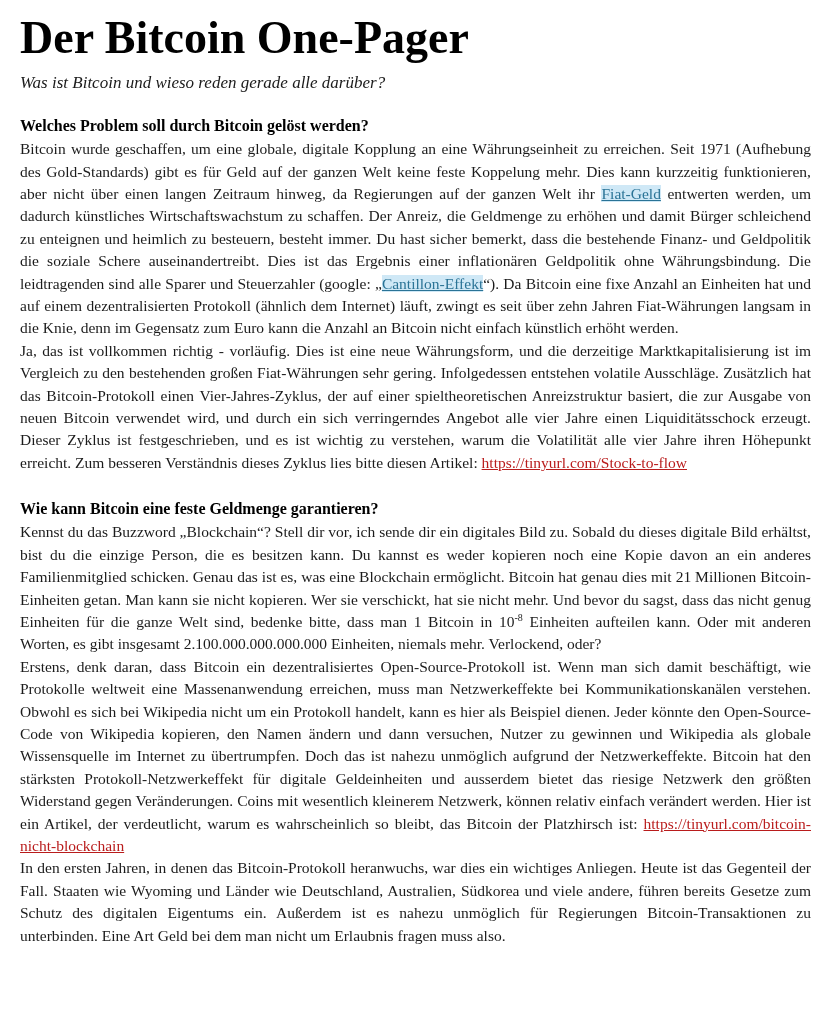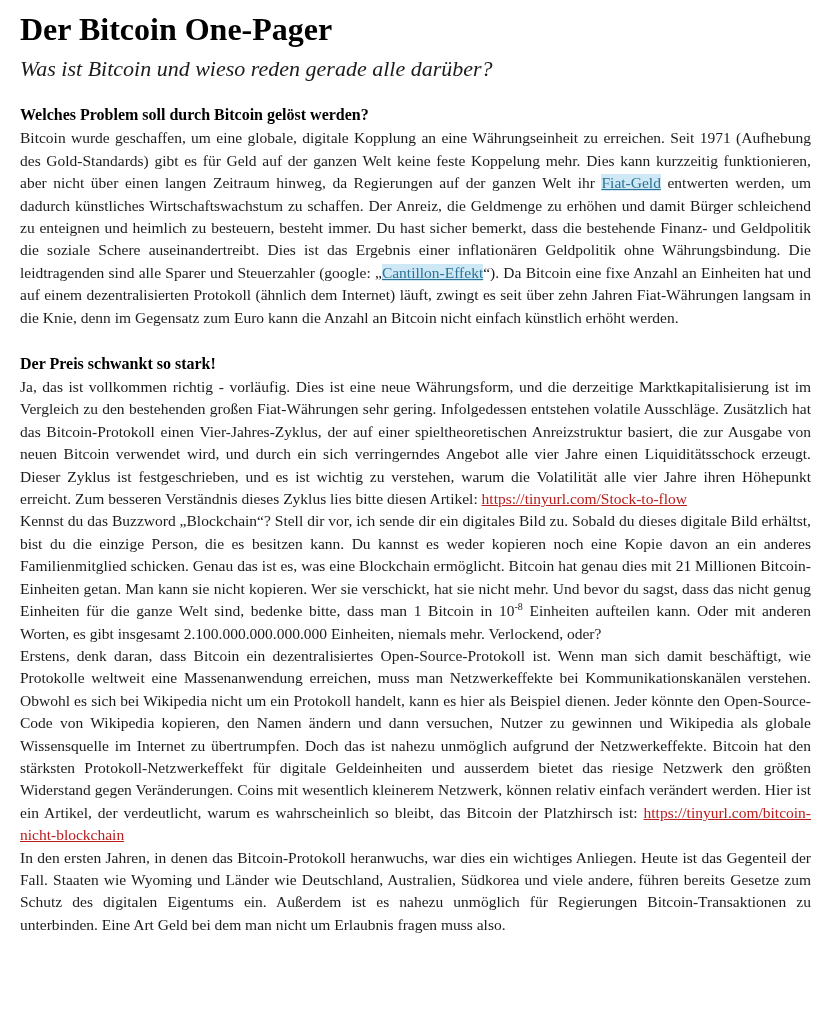--- a/index.html
+++ b/index.html
@@ -12,28 +12,28 @@
     font-family: "Liberation Serif", "DejaVu Serif", serif;
     color: #1b1b1b;
   }
   main {
     padding: 10px 20px 8px 20px;
     box-sizing: border-box;
     width: 831px;
   }
   h1 {
     margin: 0 0 8px 0;
-    font-size: 32px;
+    font-size: 46px;
     line-height: 1.2;
     font-weight: 700;
     color: #000000;
   }
   .subtitle {
     margin: 0 0 24px 0;
-    font-size: 22px;
+    font-size: 17px;
     font-style: italic;
     color: #1b1b1b;
   }
   section { margin: 0; }
   h2 {
     margin: 26px 0 3px 0;
     font-size: 16px;
     font-weight: 700;
     color: #000000;
   }
@@ -67,24 +67,24 @@
 
 <main>
   <h1>Der Bitcoin One-Pager</h1>
   <p class="subtitle">Was ist Bitcoin und wieso reden gerade alle darüber?</p>
   <div id="sections">
       <section>
         <h2>Welches Problem soll durch Bitcoin gelöst werden?</h2>
         <p class="body"><span>Bitcoin wurde geschaffen, um eine globale, digitale Kopplung an eine Währungseinheit zu erreichen. Seit 1971 (Aufhebung des Gold-Standards) gibt es für Geld auf der ganzen Welt keine feste Koppelung mehr. Dies kann kurzzeitig funktionieren, aber nicht über einen langen Zeitraum hinweg, da Regierungen auf der ganzen Welt ihr </span><a class="link-highlight" href="#">Fiat-Geld</a><span> entwerten werden, um dadurch künstliches Wirtschaftswachstum zu schaffen. Der Anreiz, die Geldmenge zu erhöhen und damit Bürger schleichend zu enteignen und heimlich zu besteuern, besteht immer. Du hast sicher bemerkt, dass die bestehende Finanz- und Geldpolitik die soziale Schere auseinandertreibt. Dies ist das Ergebnis einer inflationären Geldpolitik ohne Währungsbindung. Die leidtragenden sind alle Sparer und Steuerzahler (google: „</span><a class="link-highlight" href="#">Cantillon-Effekt</a><span>“). Da Bitcoin eine fixe Anzahl an Einheiten hat und auf einem dezentralisierten Protokoll (ähnlich dem Internet) läuft, zwingt es seit über zehn Jahren Fiat-Währungen langsam in die Knie, denn im Gegensatz zum Euro kann die Anzahl an Bitcoin nicht einfach künstlich erhöht werden.</span></p>
       </section>
       <section>
-        <h2>Der Preis schwankt so stark!</h2>
         <p class="body"><span>Ja, das ist vollkommen richtig - vorläufig. Dies ist eine neue Währungsform, und die derzeitige Marktkapitalisierung ist im Vergleich zu den bestehenden großen Fiat-Währungen sehr gering. Infolgedessen entstehen volatile Ausschläge. Zusätzlich hat das Bitcoin-Protokoll einen Vier-Jahres-Zyklus, der auf einer spieltheoretischen Anreizstruktur basiert, die zur Ausgabe von neuen Bitcoin verwendet wird, und durch ein sich verringerndes Angebot alle vier Jahre einen Liquiditätsschock erzeugt. Dieser Zyklus ist festgeschrieben, und es ist wichtig zu verstehen, warum die Volatilität alle vier Jahre ihren Höhepunkt erreicht. Zum besseren Verständnis dieses Zyklus lies bitte diesen Artikel: </span><a class="link" href="#">https://tinyurl.com/Stock-to-flow</a></p>
       </section>
       <section>
+        <h2>Wie kann Bitcoin eine feste Geldmenge garantieren?</h2>
         <p class="body"><span>Kennst du das Buzzword „Blockchain“? Stell dir vor, ich sende dir ein digitales Bild zu. Sobald du dieses digitale Bild erhältst, bist du die einzige Person, die es besitzen kann. Du kannst es weder kopieren noch eine Kopie davon an ein anderes Familienmitglied schicken. Genau das ist es, was eine Blockchain ermöglicht. Bitcoin hat genau dies mit 21 Millionen Bitcoin-Einheiten getan. Man kann sie nicht kopieren. Wer sie verschickt, hat sie nicht mehr. Und bevor du sagst, dass das nicht genug Einheiten für die ganze Welt sind, bedenke bitte, dass man 1 Bitcoin in 10</span><sup>-8</sup><span> Einheiten aufteilen kann. Oder mit anderen Worten, es gibt insgesamt 2.100.000.000.000.000 Einheiten, niemals mehr. Verlockend, oder?</span></p>
       </section>
       <section>
         <p class="body"><span>Erstens, denk daran, dass Bitcoin ein dezentralisiertes Open-Source-Protokoll ist. Wenn man sich damit beschäftigt, wie Protokolle weltweit eine Massenanwendung erreichen, muss man Netzwerkeffekte bei Kommunikationskanälen verstehen. Obwohl es sich bei Wikipedia nicht um ein Protokoll handelt, kann es hier als Beispiel dienen. Jeder könnte den Open-Source-Code von Wikipedia kopieren, den Namen ändern und dann versuchen, Nutzer zu gewinnen und Wikipedia als globale Wissensquelle im Internet zu übertrumpfen. Doch das ist nahezu unmöglich aufgrund der Netzwerkeffekte. Bitcoin hat den stärksten Protokoll-Netzwerkeffekt für digitale Geldeinheiten und ausserdem bietet das riesige Netzwerk den größten Widerstand gegen Veränderungen. Coins mit wesentlich kleinerem Netzwerk, können relativ einfach verändert werden. Hier ist ein Artikel, der verdeutlicht, warum es wahrscheinlich so bleibt, das Bitcoin der Platzhirsch ist: </span><a class="link" href="#">https://tinyurl.com/bitcoin-nicht-blockchain</a></p>
       </section>
       <section>
         <p class="body"><span>In den ersten Jahren, in denen das Bitcoin-Protokoll heranwuchs, war dies ein wichtiges Anliegen. Heute ist das Gegenteil der Fall. Staaten wie Wyoming und Länder wie Deutschland, Australien, Südkorea und viele andere, führen bereits Gesetze zum Schutz des digitalen Eigentums ein. Außerdem ist es nahezu unmöglich für Regierungen Bitcoin-Transaktionen zu unterbinden. Eine Art Geld bei dem man nicht um Erlaubnis fragen muss also.</span></p>
       </section>
     </div>
 </main>

